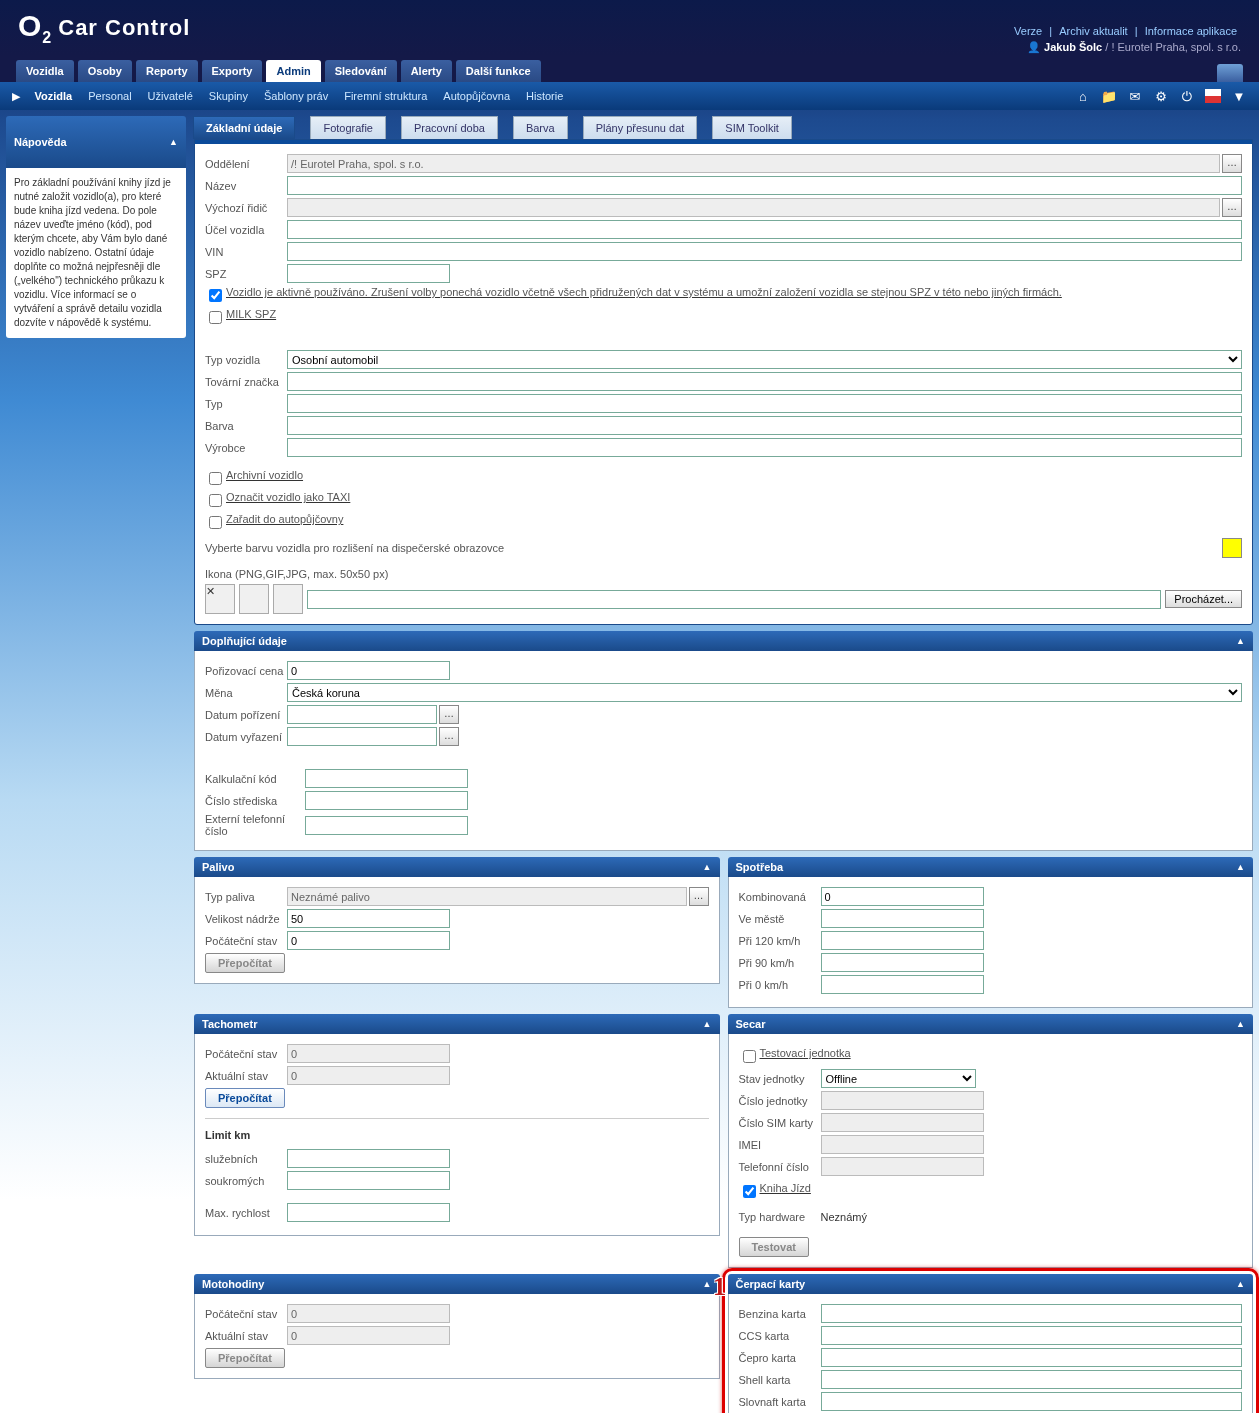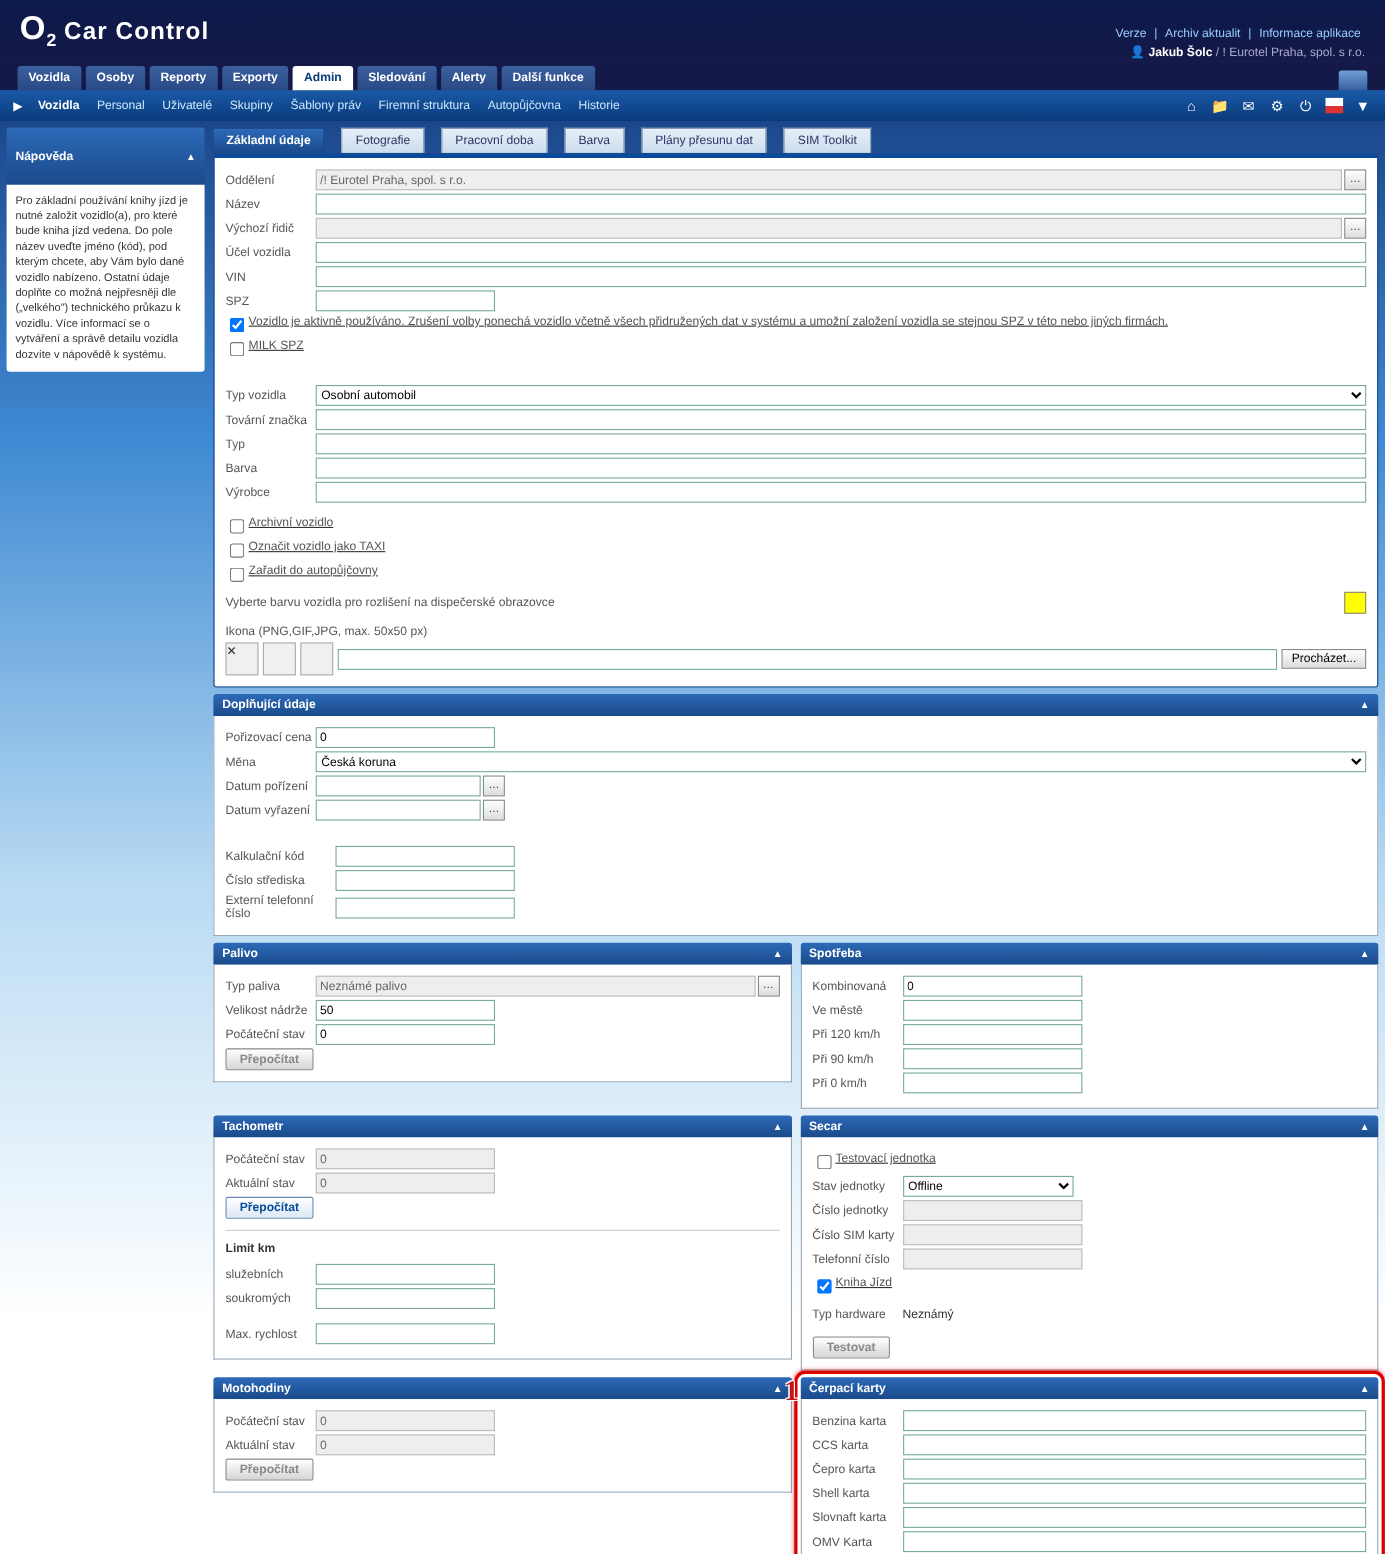--- a/index.html
+++ b/index.html
@@ -359,20 +359,24 @@
               </div>
       <div class="frow">
                 <div class="flab">Číslo jednotky</div>
                 <input class="finp sh ro" style="">
               </div>
       <div class="frow">
                 <div class="flab">Číslo SIM karty</div>
                 <input class="finp sh ro" style="">
               </div>
       <div class="frow">
+                <div class="flab">IMEI</div>
+                <input class="finp sh ro" style="">
+              </div>
+      <div class="frow">
                 <div class="flab">Telefonní číslo</div>
                 <input class="finp sh ro" style="">
               </div>
       <div class="chkrow" style="margin-top:6px">
                 <input type="checkbox" class="chk" checked="" style="">
                 <span class="chktxt">Kniha Jízd</span>
               </div>
       <div class="frow" style="margin-top:6px">
                 <div class="flab">Typ hardware</div>
                 <span>Neznámý</span>

